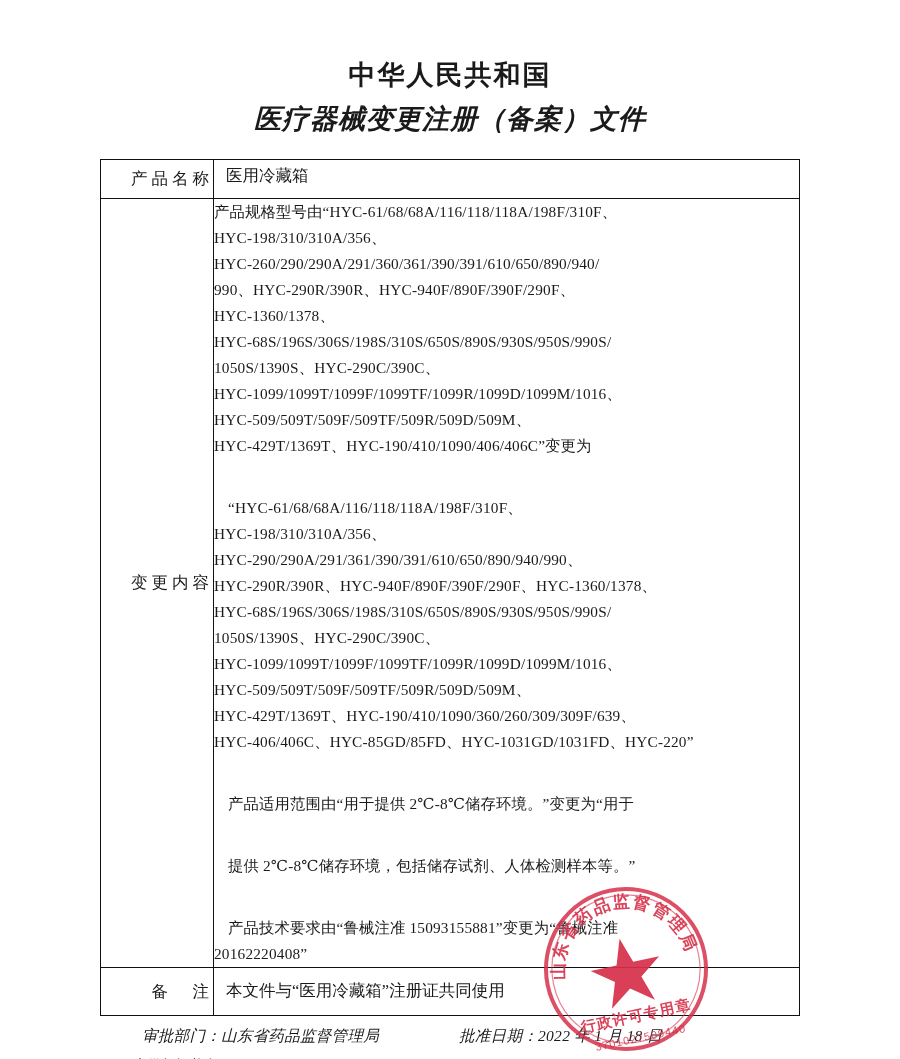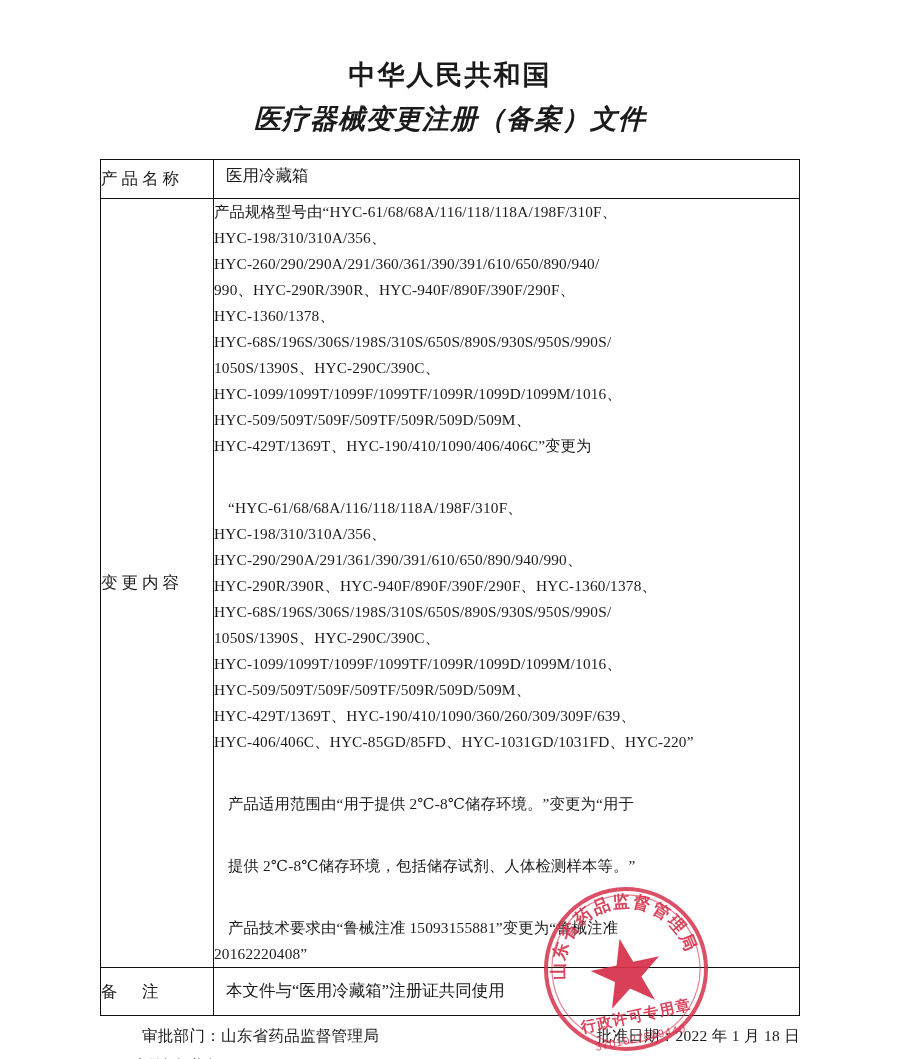--- a/index.html
+++ b/index.html
@@ -51,21 +51,21 @@
     margin: 18px auto 0 auto;
     table-layout: fixed;
   }
   table.doc td {
     border: 1px solid #111;
     vertical-align: middle;
     padding: 0;
   }
   td.label {
     width: 112px;
-    text-align: left;
+    text-align: right;
     font-size: 16.5px;
     letter-spacing: 4px;
     padding: 7px 2px;
   }
   td.label .lbl {
     display: block;
   }
   td.value {
     font-size: 16px;
     padding: 8px 10px 8px 12px;
@@ -93,22 +93,23 @@
     padding: 10px 10px 10px 12px;
   }
   .footer {
     width: 700px;
     margin: 10px auto 0 auto;
     position: relative;
     font-size: 15.5px;
   }
   .footer-row1 {
     display: flex;
-    justify-content: space-between;
+    justify-content: flex-start;
     padding-left: 42px;
+    font-style: italic;
   }
   .footer-dept {
     letter-spacing: 0.3px;
   }
   .footer-date {
     margin-left: 80px;
     letter-spacing: 0.3px;
   }
   .footer-row2 {
     margin-top: 10px;

